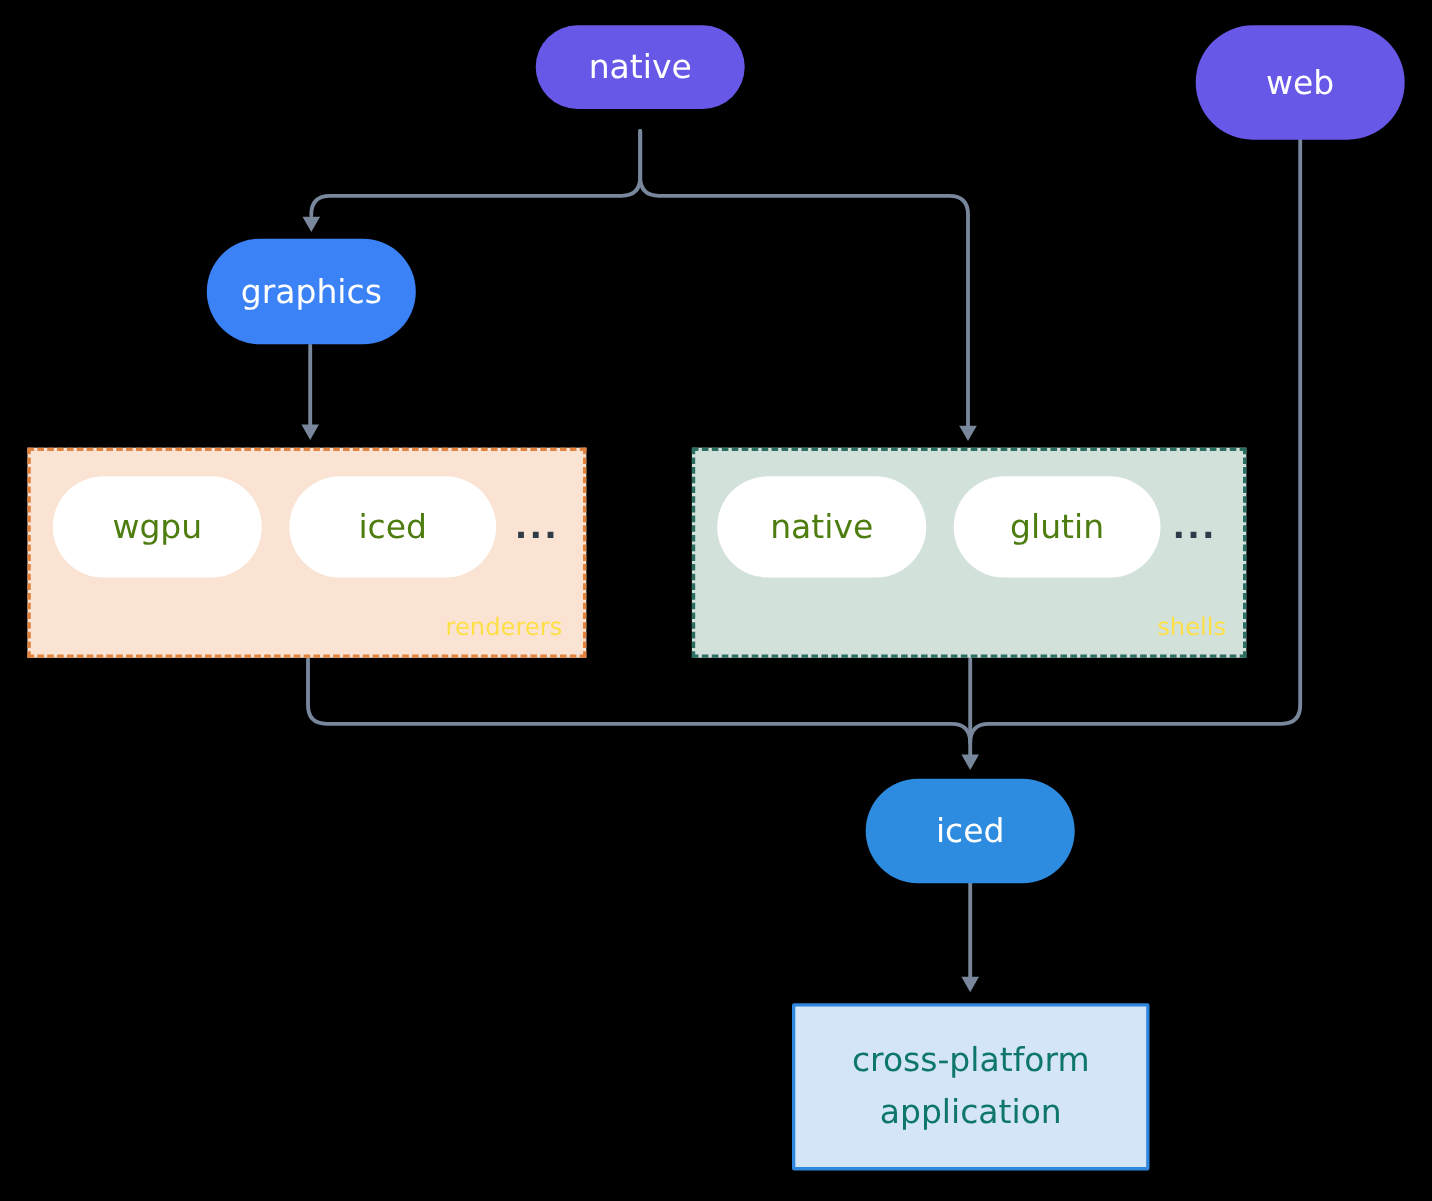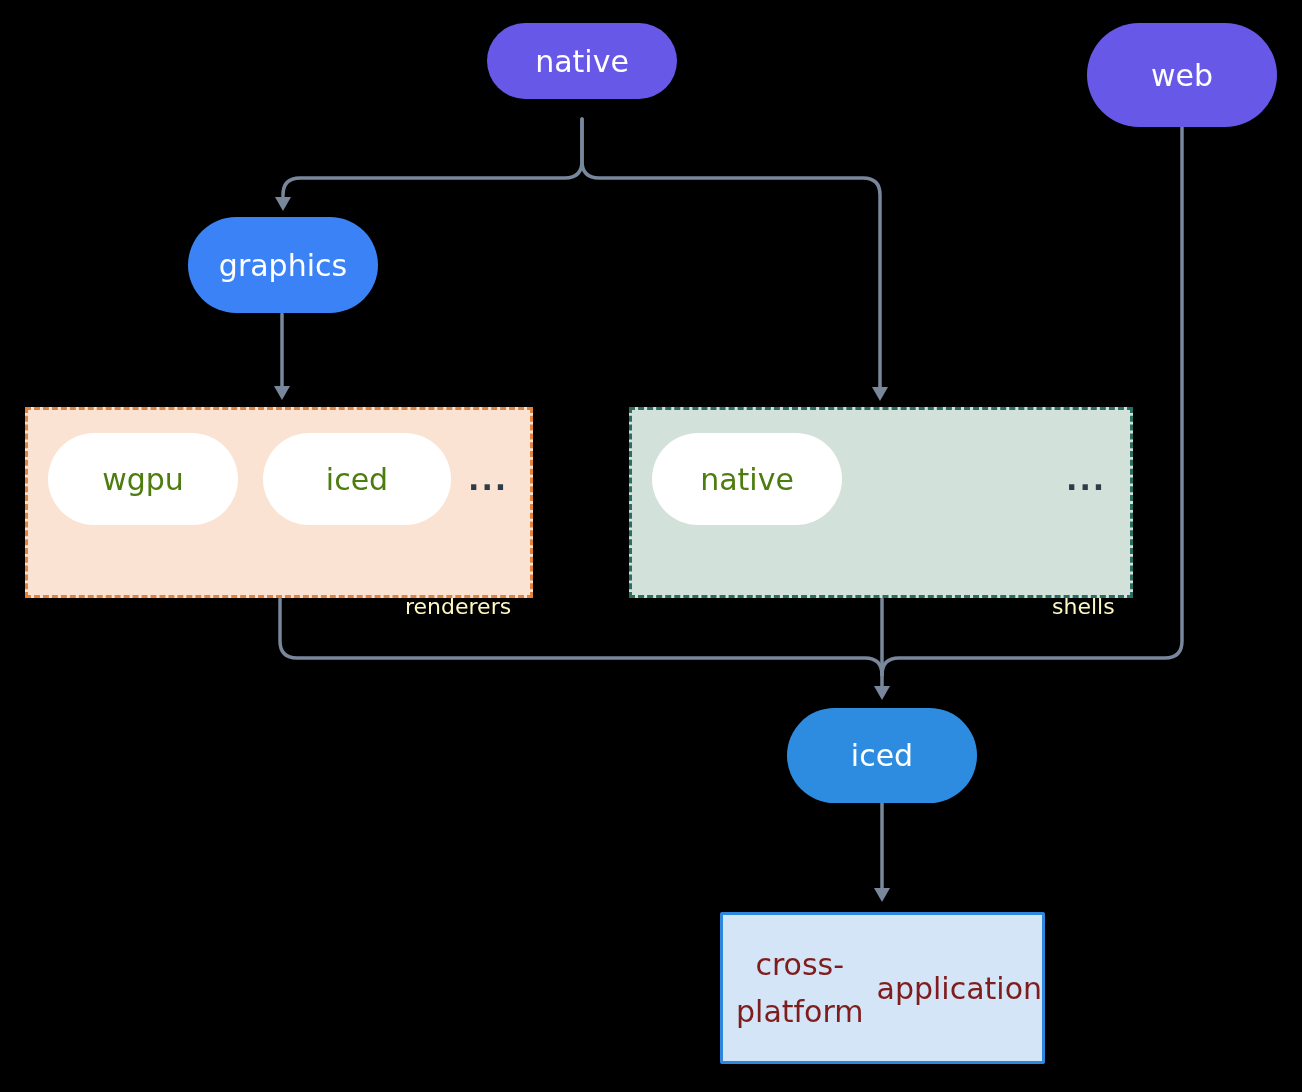--- a/index.html
+++ b/index.html
@@ -52,22 +52,21 @@
     left: 629px; top: 407px;
     width: 504px; height: 191px;
     background: #d3e1db;
     border-color: #2b6e62;
   }
   .group-label {
     position: absolute;
     right: 20px;
     bottom: 12px;
     font-size: 22px;
-    color: #fef9c3;
-    margin-top: 36px;
+    color: #fde047;
   }
   .ellipsis {
     position: absolute;
     font-size: 30px;
     font-weight: 700;
     letter-spacing: 2px;
     color: #2e3c4a;
   }
   .node-native   { left: 487px; top: 23px;  width: 190px; height: 76px; }
   .node-web      { left: 1087px; top: 23px; width: 190px; height: 104px; }
@@ -82,26 +81,26 @@
 
   .app-box {
     position: absolute;
     left: 720px; top: 912px;
     width: 325px; height: 152px;
     box-sizing: border-box;
     background: #d4e5f7;
     border: 3px solid #2e86dd;
     border-radius: 2px;
     display: flex;
-    flex-direction: row;
+    flex-direction: column;
     align-items: center;
     justify-content: center;
     font-size: 30px;
     line-height: 47px;
-    color: #7f1d1d;
+    color: #0f766e;
     text-align: center;
   }
 </style>
 </head>
 <body>
 
 <div class="canvas">
 
   <svg class="edges" viewBox="0 0 1302 1092" xmlns="http://www.w3.org/2000/svg">
     <g stroke="#78879b" stroke-width="3.5" fill="none" stroke-linecap="round">
@@ -134,20 +133,21 @@
   <div class="pill orange node-graphics">graphics</div>
 
   <div class="group renderers"></div>
   <div class="pill white node-wgpu">wgpu</div>
   <div class="pill white node-glow">iced</div>
   <span class="ellipsis ellipsis-renderers">...</span>
   <span class="group-label" style="position:absolute; left:405px; top:558px; right:auto; bottom:auto;">renderers</span>
 
   <div class="group shells"></div>
   <div class="pill white node-winit">native</div>
+  <div class="pill white node-glutin">glutin</div>
   <span class="ellipsis ellipsis-shells">...</span>
   <span class="group-label" style="position:absolute; left:1052px; top:558px; right:auto; bottom:auto;">shells</span>
 
   <div class="pill blue node-iced">iced</div>
 
   <div class="app-box">
     <span>cross-platform</span>
     <span>application</span>
   </div>
 

